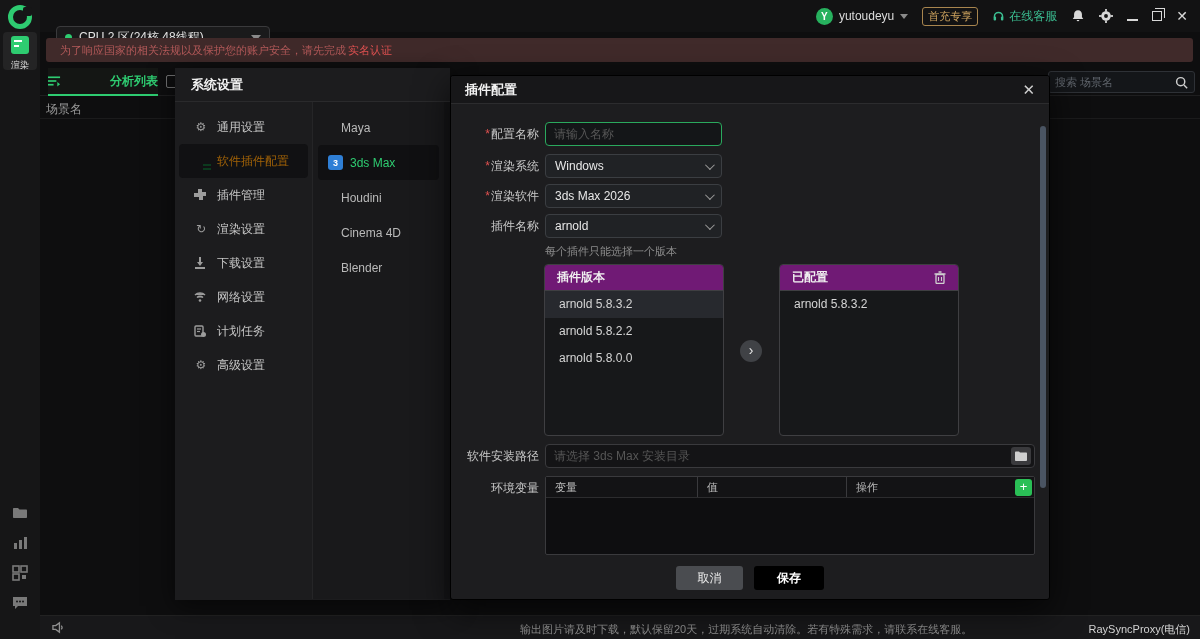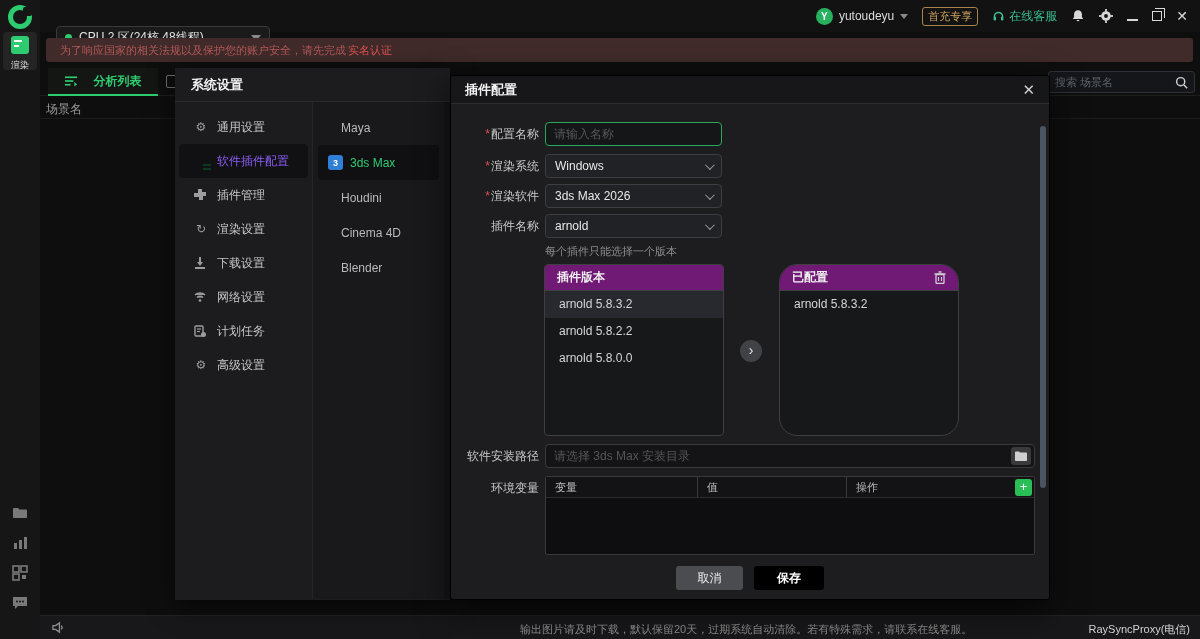--- a/index.html
+++ b/index.html
@@ -41,41 +41,41 @@
   .restore-ic::before { content:""; position:absolute; left:2px; top:-4px; width:9px; height:9px; border:1.5px solid #d8d8d8; border-left:none; border-bottom:none; }
 
   
   .warnbar { position:absolute; left:46px; top:38px; width:1147px; height:24px; background:#402a2a; border-radius:3px;
     display:flex; align-items:center; padding:0 14px; font-size:11px; color:#b55a5a; }
   .warnbar .link { color:#e25252; margin-left:2px; cursor:pointer; }
 
   
   .tabbar { position:absolute; left:40px; top:68px; width:1160px; height:28px; border-bottom:1px solid #1e1e1f; }
   .tab-active { position:absolute; left:8px; top:0; width:110px; height:28px; background:#141614; display:flex;
-    align-items:center; justify-content:center; gap:16px; color:#2ecc71; font-size:12px; font-weight:bold;
+    align-items:center; justify-content:space-between; gap:16px; color:#2ecc71; font-size:12px; font-weight:bold;
     border-bottom:2px solid #2ecc71; cursor:pointer; }
   .tab-partial { position:absolute; left:126px; top:7px; width:11px; height:13px; border:1px solid #8a8a8a; border-radius:2px; opacity:.8; }
   .search-box { position:absolute; right:5px; top:3px; width:147px; height:22px; background:#141619; border:1px solid #2e3136;
     border-radius:3px; display:flex; align-items:center; padding:0 6px; }
   .search-box input { flex:1; background:transparent; border:none; outline:none; font-size:11px; color:#ccc; min-width:0;
     font-family:inherit; }
   .search-box input::placeholder { color:#5f646b; }
   .scene-header { position:absolute; left:46px; top:101px; font-size:12px; color:#9a9a9a; }
   .scene-sep { position:absolute; left:40px; top:118px; width:1160px; height:1px; background:#1b1b1c; }
 
   
   .settings { position:absolute; left:175px; top:68px; width:275px; height:532px; background:#1c1c1e;
     box-shadow:0 6px 24px rgba(0,0,0,.55); z-index:10; }
   .settings-title { height:34px; line-height:34px; padding-left:16px; font-size:13px; font-weight:bold; color:#f0f0f0;
     border-bottom:1px solid #2a2a2c; }
   .settings-cols { display:flex; height:497px; }
   .menu-col { width:137px; padding-top:8px; }
   .menu-item { height:34px; display:flex; align-items:center; gap:9px; padding-left:15px; margin:0 4px;
     font-size:12px; color:#c6c6c6; border-radius:4px; cursor:pointer; }
-  .menu-item.sel { background:#111113; color:#8b5cf6; }
+  .menu-item.sel { background:#111113; color:#a16207; }
   .mi-ic { width:14px; text-align:center; font-size:12px; color:#9c9c9c; flex:0 0 14px; }
   .mi-svg { width:12px; height:12px; fill:#9c9c9c; }
   .plug-ic { width:12px; height:12px; background:#2ecc71; border-radius:2px; position:relative; }
   .plug-ic::after { content:""; position:absolute; left:2px; top:3px; width:8px; height:2px; background:#0c3a1e; box-shadow:0 4px 0 #0c3a1e; }
   .soft-col { width:132px; background:#19191b; padding-top:8px; border-left:1px solid #252527; }
   .soft-item { height:35px; display:flex; align-items:center; gap:7px; padding-left:23px; margin:0 5px;
     font-size:12px; color:#b9b9b9; border-radius:4px; cursor:pointer; }
   .soft-item.sel { background:#101012; color:#2ecc71; padding-left:10px; }
   .max-ic { width:15px; height:15px; background:#2f7fd6; border-radius:3px; color:#fff; font-size:9px; font-weight:bold;
     display:flex; align-items:center; justify-content:center; }
@@ -372,21 +372,21 @@
       <div class="vlist-head">
           <span>插件版本</span>
         </div>
       <div class="vitem sel">arnold 5.8.3.2</div>
       <div class="vitem">arnold 5.8.2.2</div>
       <div class="vitem">arnold 5.8.0.0</div>
     </div>
 
     <div class="transfer">›</div>
 
-    <div class="vlist" style="left:328px;border-radius:18px;">
+    <div class="vlist" style="left:328px;">
       <div class="vlist-head">
         <span>已配置</span>
         <svg class="trash" width="12" height="13" viewBox="0 0 12 13">
           <rect x="2" y="3.5" width="8" height="9" rx="1" fill="none" stroke="#cfcfcf" stroke-width="1.3"></rect>
           <line x1="0.5" y1="3" x2="11.5" y2="3" stroke="#cfcfcf" stroke-width="1.3"></line>
           <line x1="4.5" y1="1" x2="7.5" y2="1" stroke="#cfcfcf" stroke-width="1.3"></line>
           <line x1="4.5" y1="6" x2="4.5" y2="10" stroke="#cfcfcf" stroke-width="1.1"></line>
           <line x1="7.5" y1="6" x2="7.5" y2="10" stroke="#cfcfcf" stroke-width="1.1"></line>
         </svg>
       </div>

